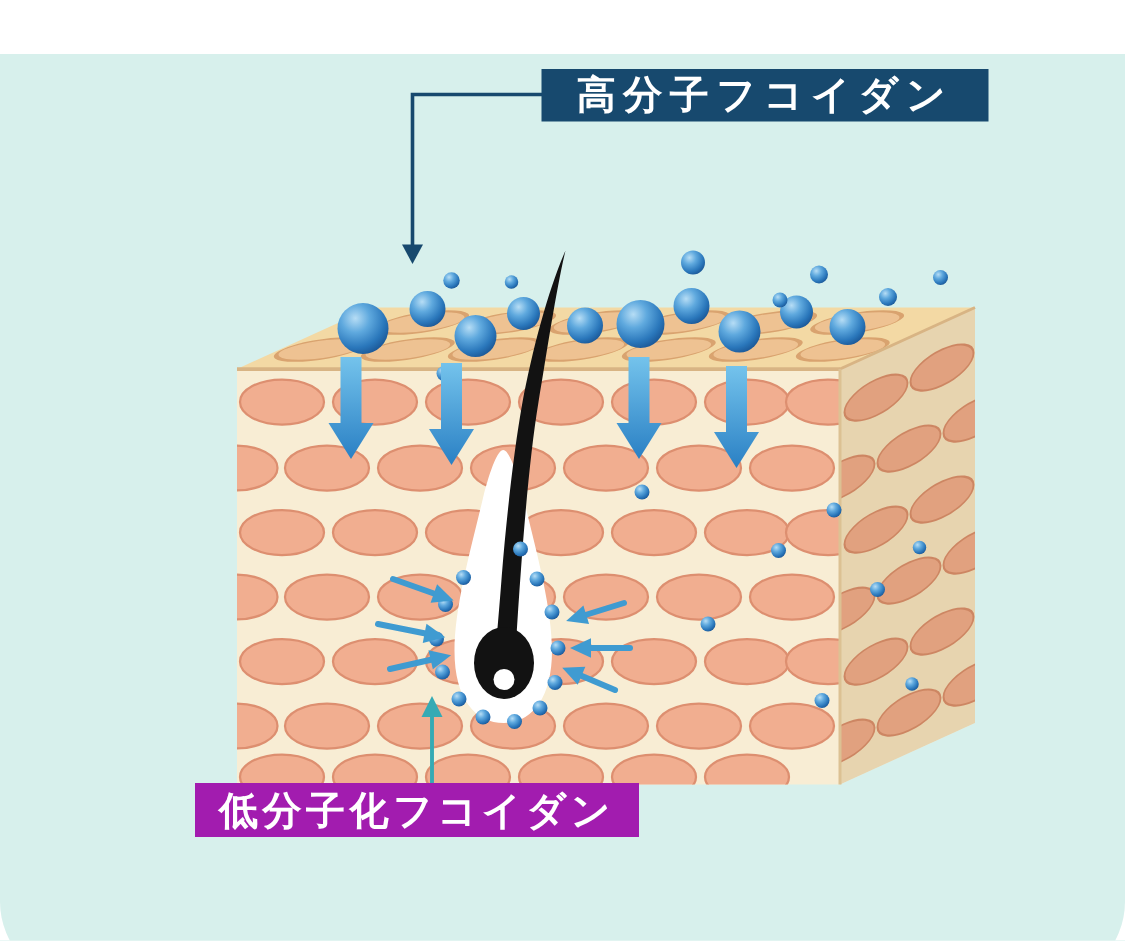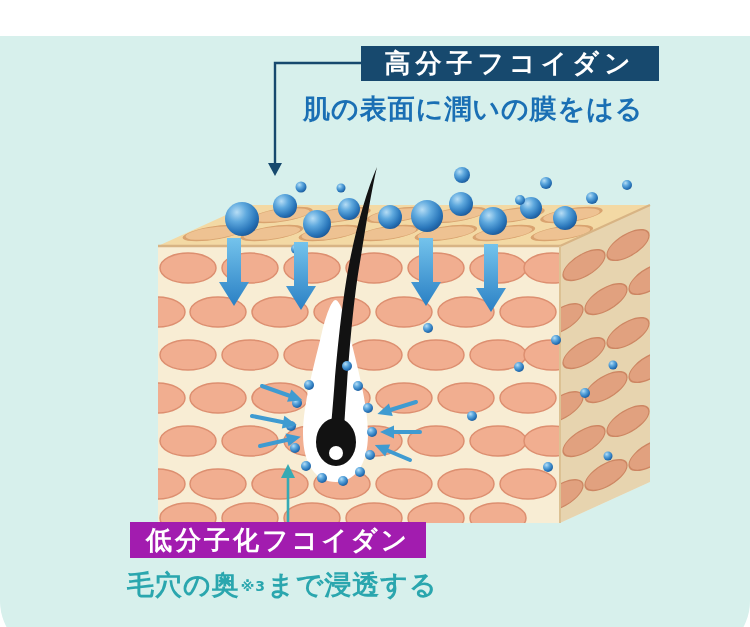--- a/index.html
+++ b/index.html
@@ -261,22 +261,18 @@
 
     <g>
       <line x1="288" y1="486" x2="288" y2="441" stroke="#35aab4" stroke-width="2.6"></line>
       <polygon points="281,442 295,442 288,428" fill="#35aab4"></polygon>
     </g>
   </svg>
 
   <div class="label-box top-title">
     <span>高分子フコイダン</span>
   </div>
-  <div class="caption top-caption">肌の表面に潤いの膜をはる</div>
 
   <div class="label-box bottom-title">
     <span>低分子化フコイダン</span>
   </div>
-  <div class="caption bottom-caption">
-    <span>毛穴の奥</span><span class="ref">※3</span><span>まで浸透する</span>
-  </div>
 
 </div>
 
 </body></html>

